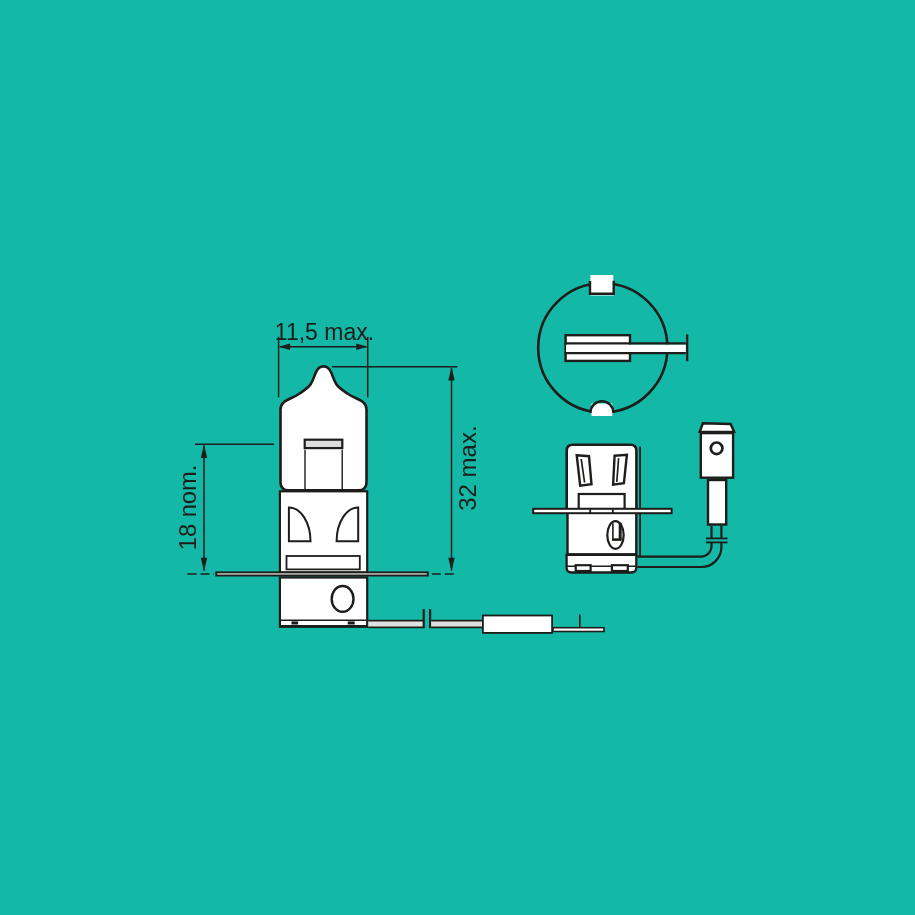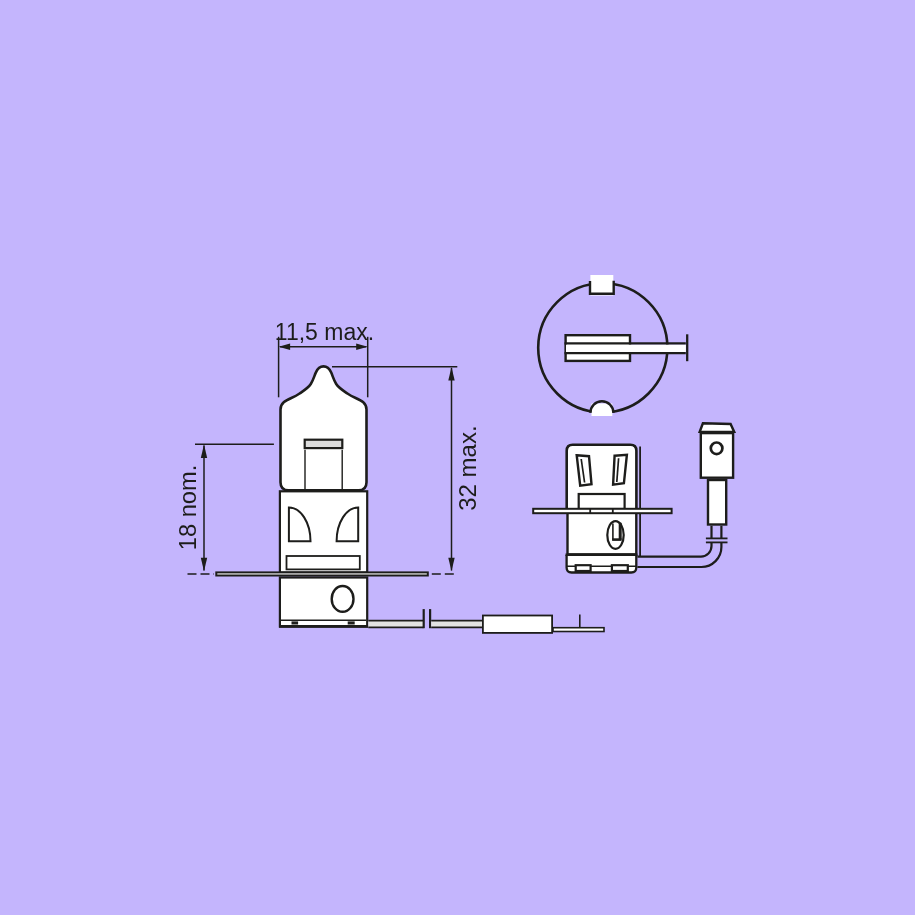--- a/index.html
+++ b/index.html
@@ -1,16 +1,16 @@
 <!DOCTYPE html>
 <html><head>
 <meta charset="utf-8">
 <style>
   html,body{margin:0;padding:0;background:#ffffff;}
-  .page{position:relative;width:915px;height:915px;background:#c4b5fd;overflow:hidden;}
+  .page{position:relative;width:915px;height:915px;background:#14b8a6;overflow:hidden;}
   svg{position:absolute;left:0;top:0;}
   text{font-family:"Liberation Sans",sans-serif;fill:#1d1d1b;}
 </style>
 </head>
 <body>
 <div class="page">
 <svg width="915" height="915" viewBox="0 0 915 915" fill="none" stroke-linecap="butt">
 
 <line x1="187.5" y1="573.9" x2="214" y2="573.9" stroke="#1d1d1b" stroke-width="1.5" stroke-dasharray="9 4"></line>
 

